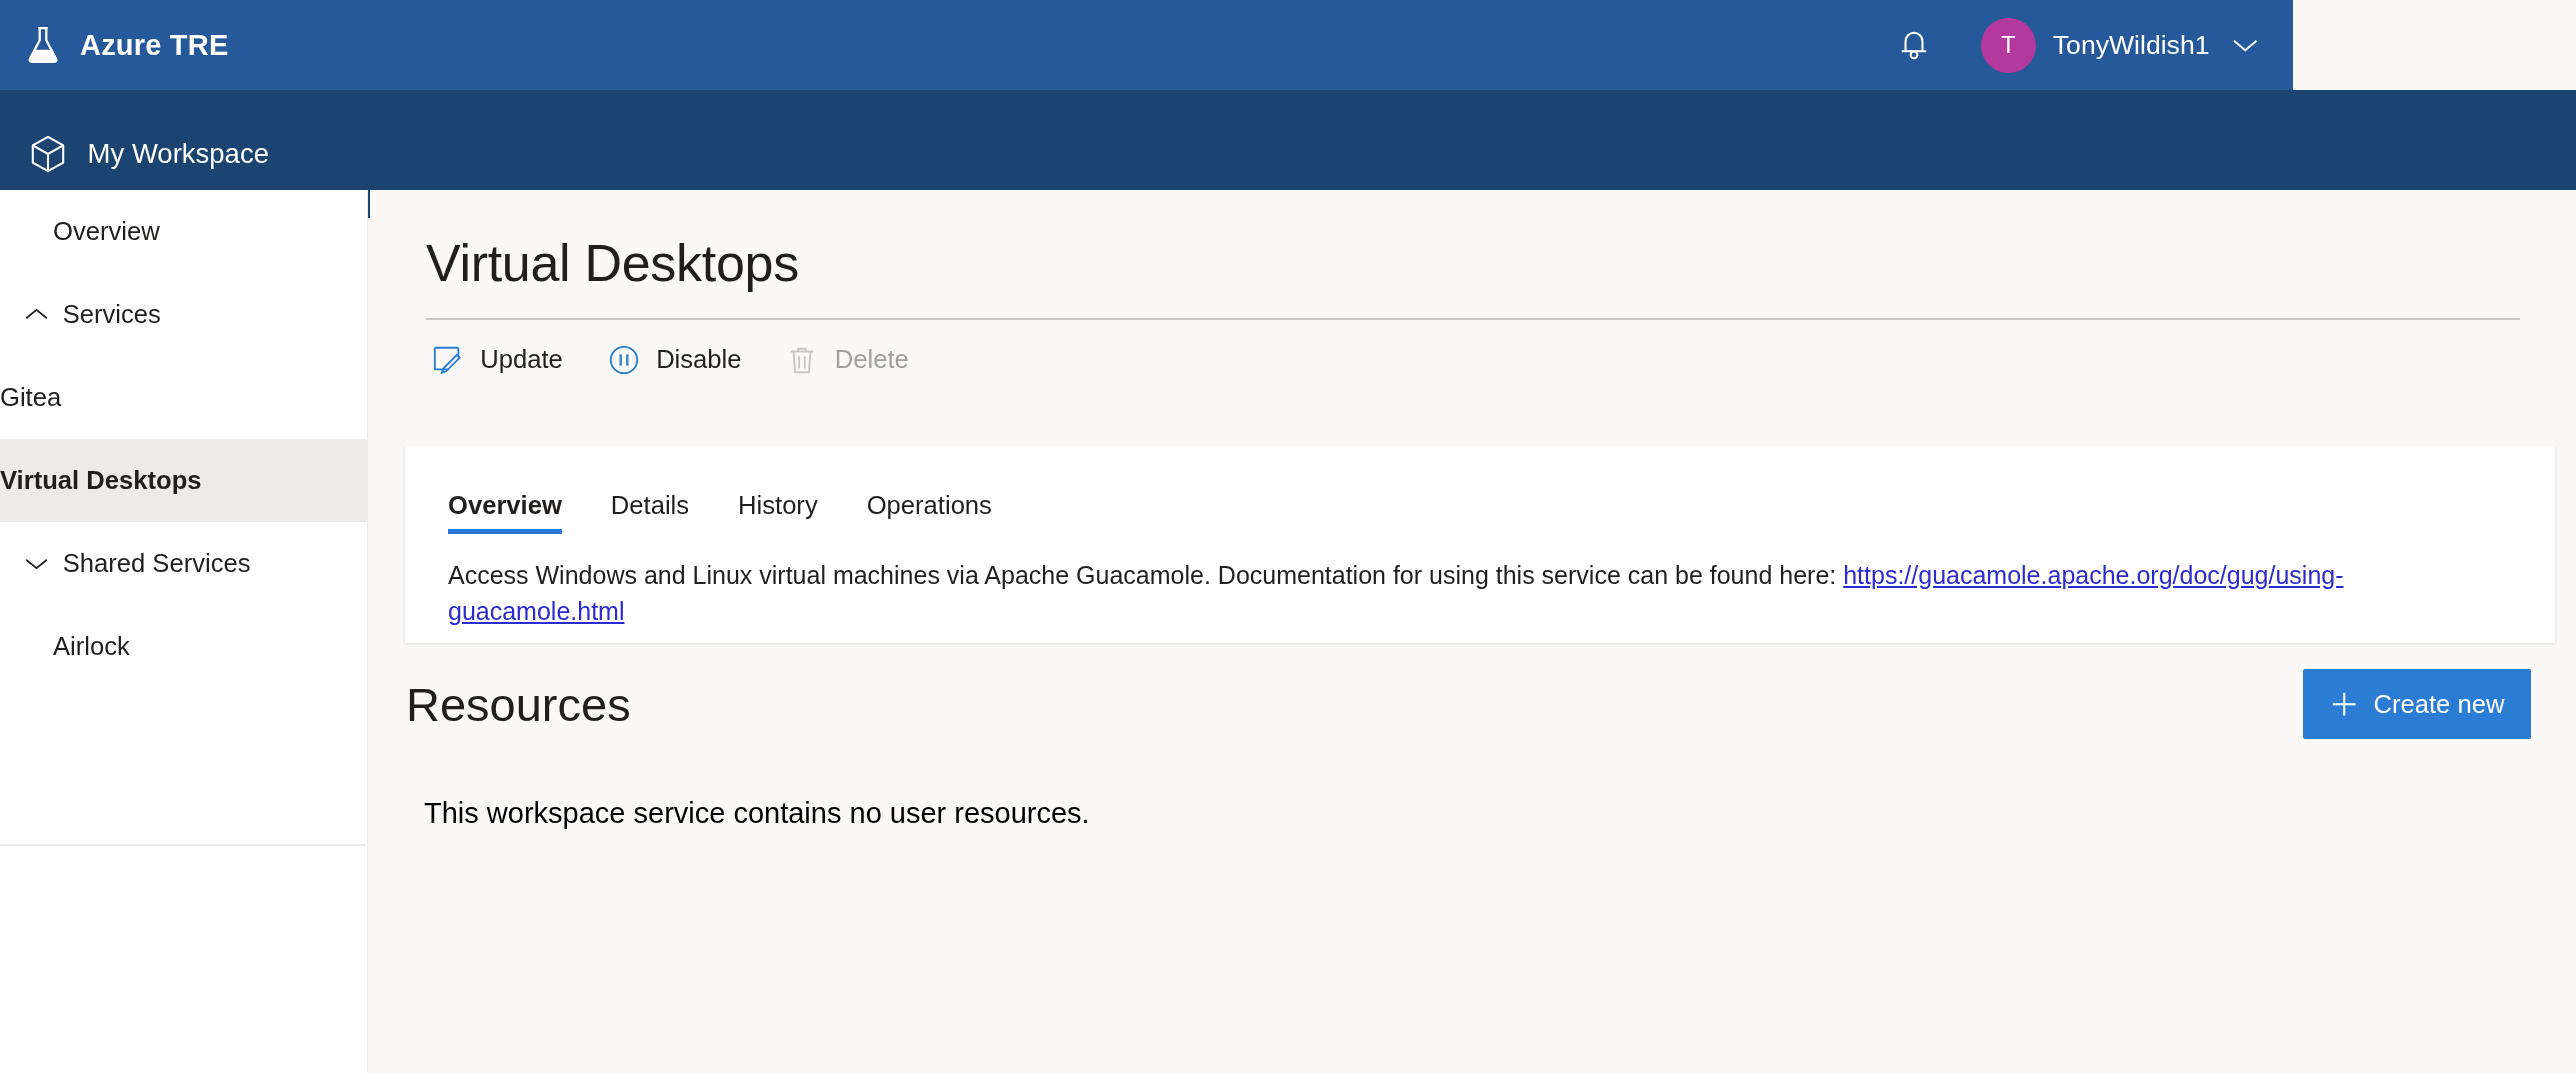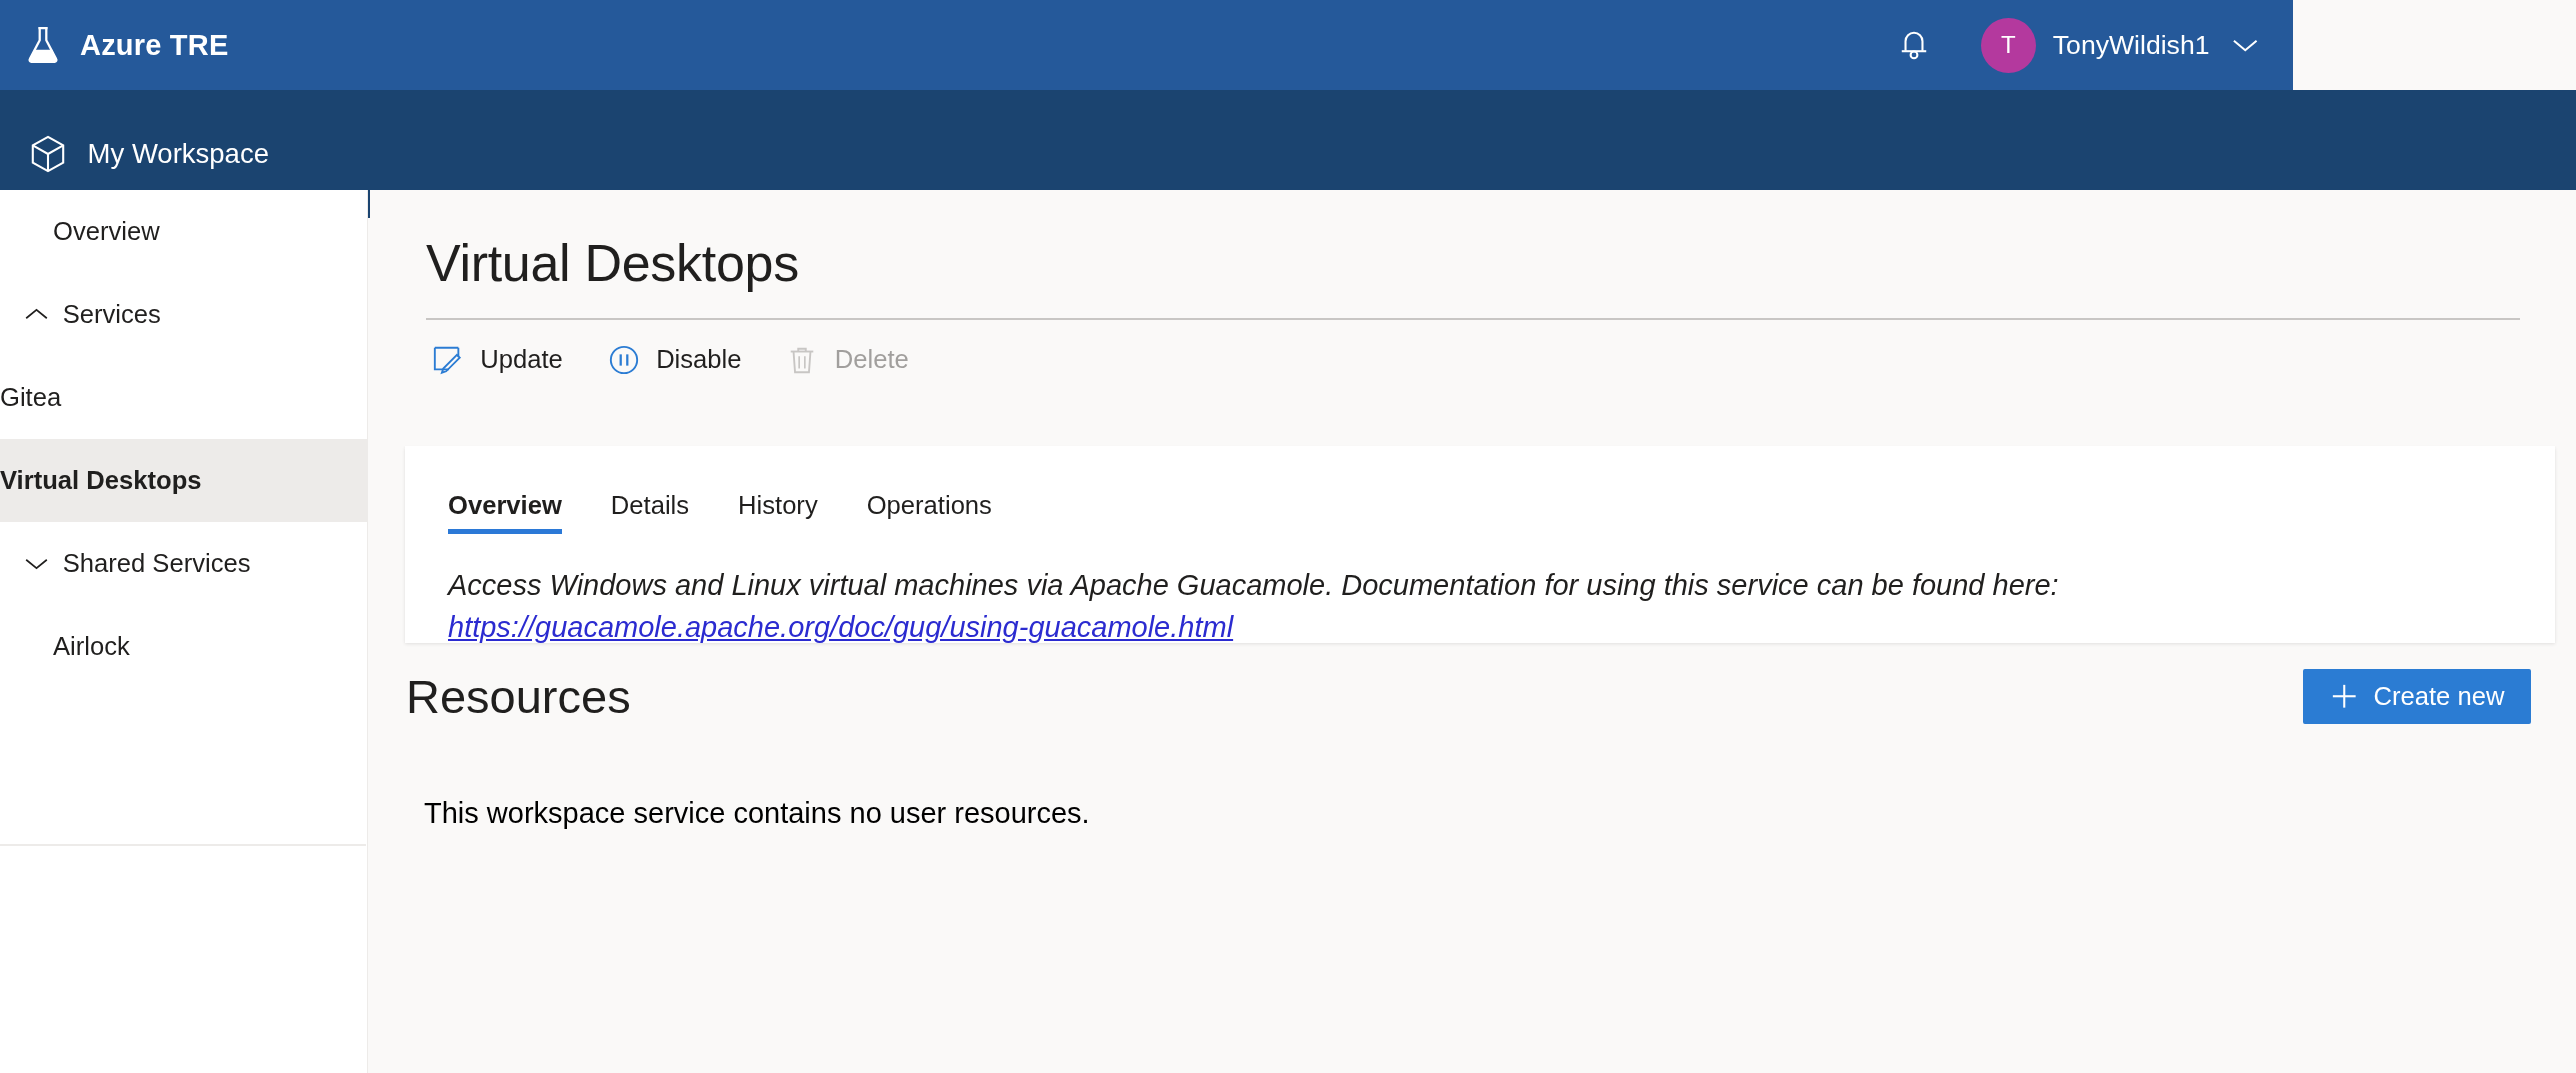--- a/index.html
+++ b/index.html
@@ -108,35 +108,35 @@
   .tab {
     font-size: 25.6px; color:#201F1E; cursor:pointer;
     margin-right: 49px; padding-bottom: 13.3px; position: relative;
   }
   .tab.active { font-weight: bold; }
   .tab.active::after {
     content:""; position:absolute; left:0; right:0; bottom:0;
     height: 4.7px; background: #2B79D7;
   }
   .card-body {
-    margin: 30px 43px 0 43px;
-    font-size: 29px; color:#201F1E; line-height: 1.45; font-style: italic;
+    margin: 23px 43px 0 43px;
+    font-size: 25px; color:#201F1E; line-height: 1.45;
   }
   .card-body a { color:#2B2BD0; text-decoration: underline; }
 
   .res-head {
     position:absolute; left:0; top: 479px; width: 2206px;
     display:flex; align-items:center;
   }
   .res-title { font-size: 47px; color:#201F1E; margin-left: 36px; }
   .btn-create {
     margin-left:auto; margin-right: 45px;
     background: #2B7CD3; color:#fff;
     border: none; cursor: pointer;
-    height: 55px; padding: 0 26.6px;
+    height: 70px; padding: 0 26.6px;
     display:flex; align-items:center;
     font-size: 25.6px; font-family: "Liberation Sans", sans-serif;
     border-radius: 1.9px;
   }
   .btn-create .plus { margin-right: 15px; display:flex; align-items:center; }
   .res-empty {
     position:absolute; left: 54px; top: 607px;
     font-size: 29px; color:#000000;
   }
 </style>

